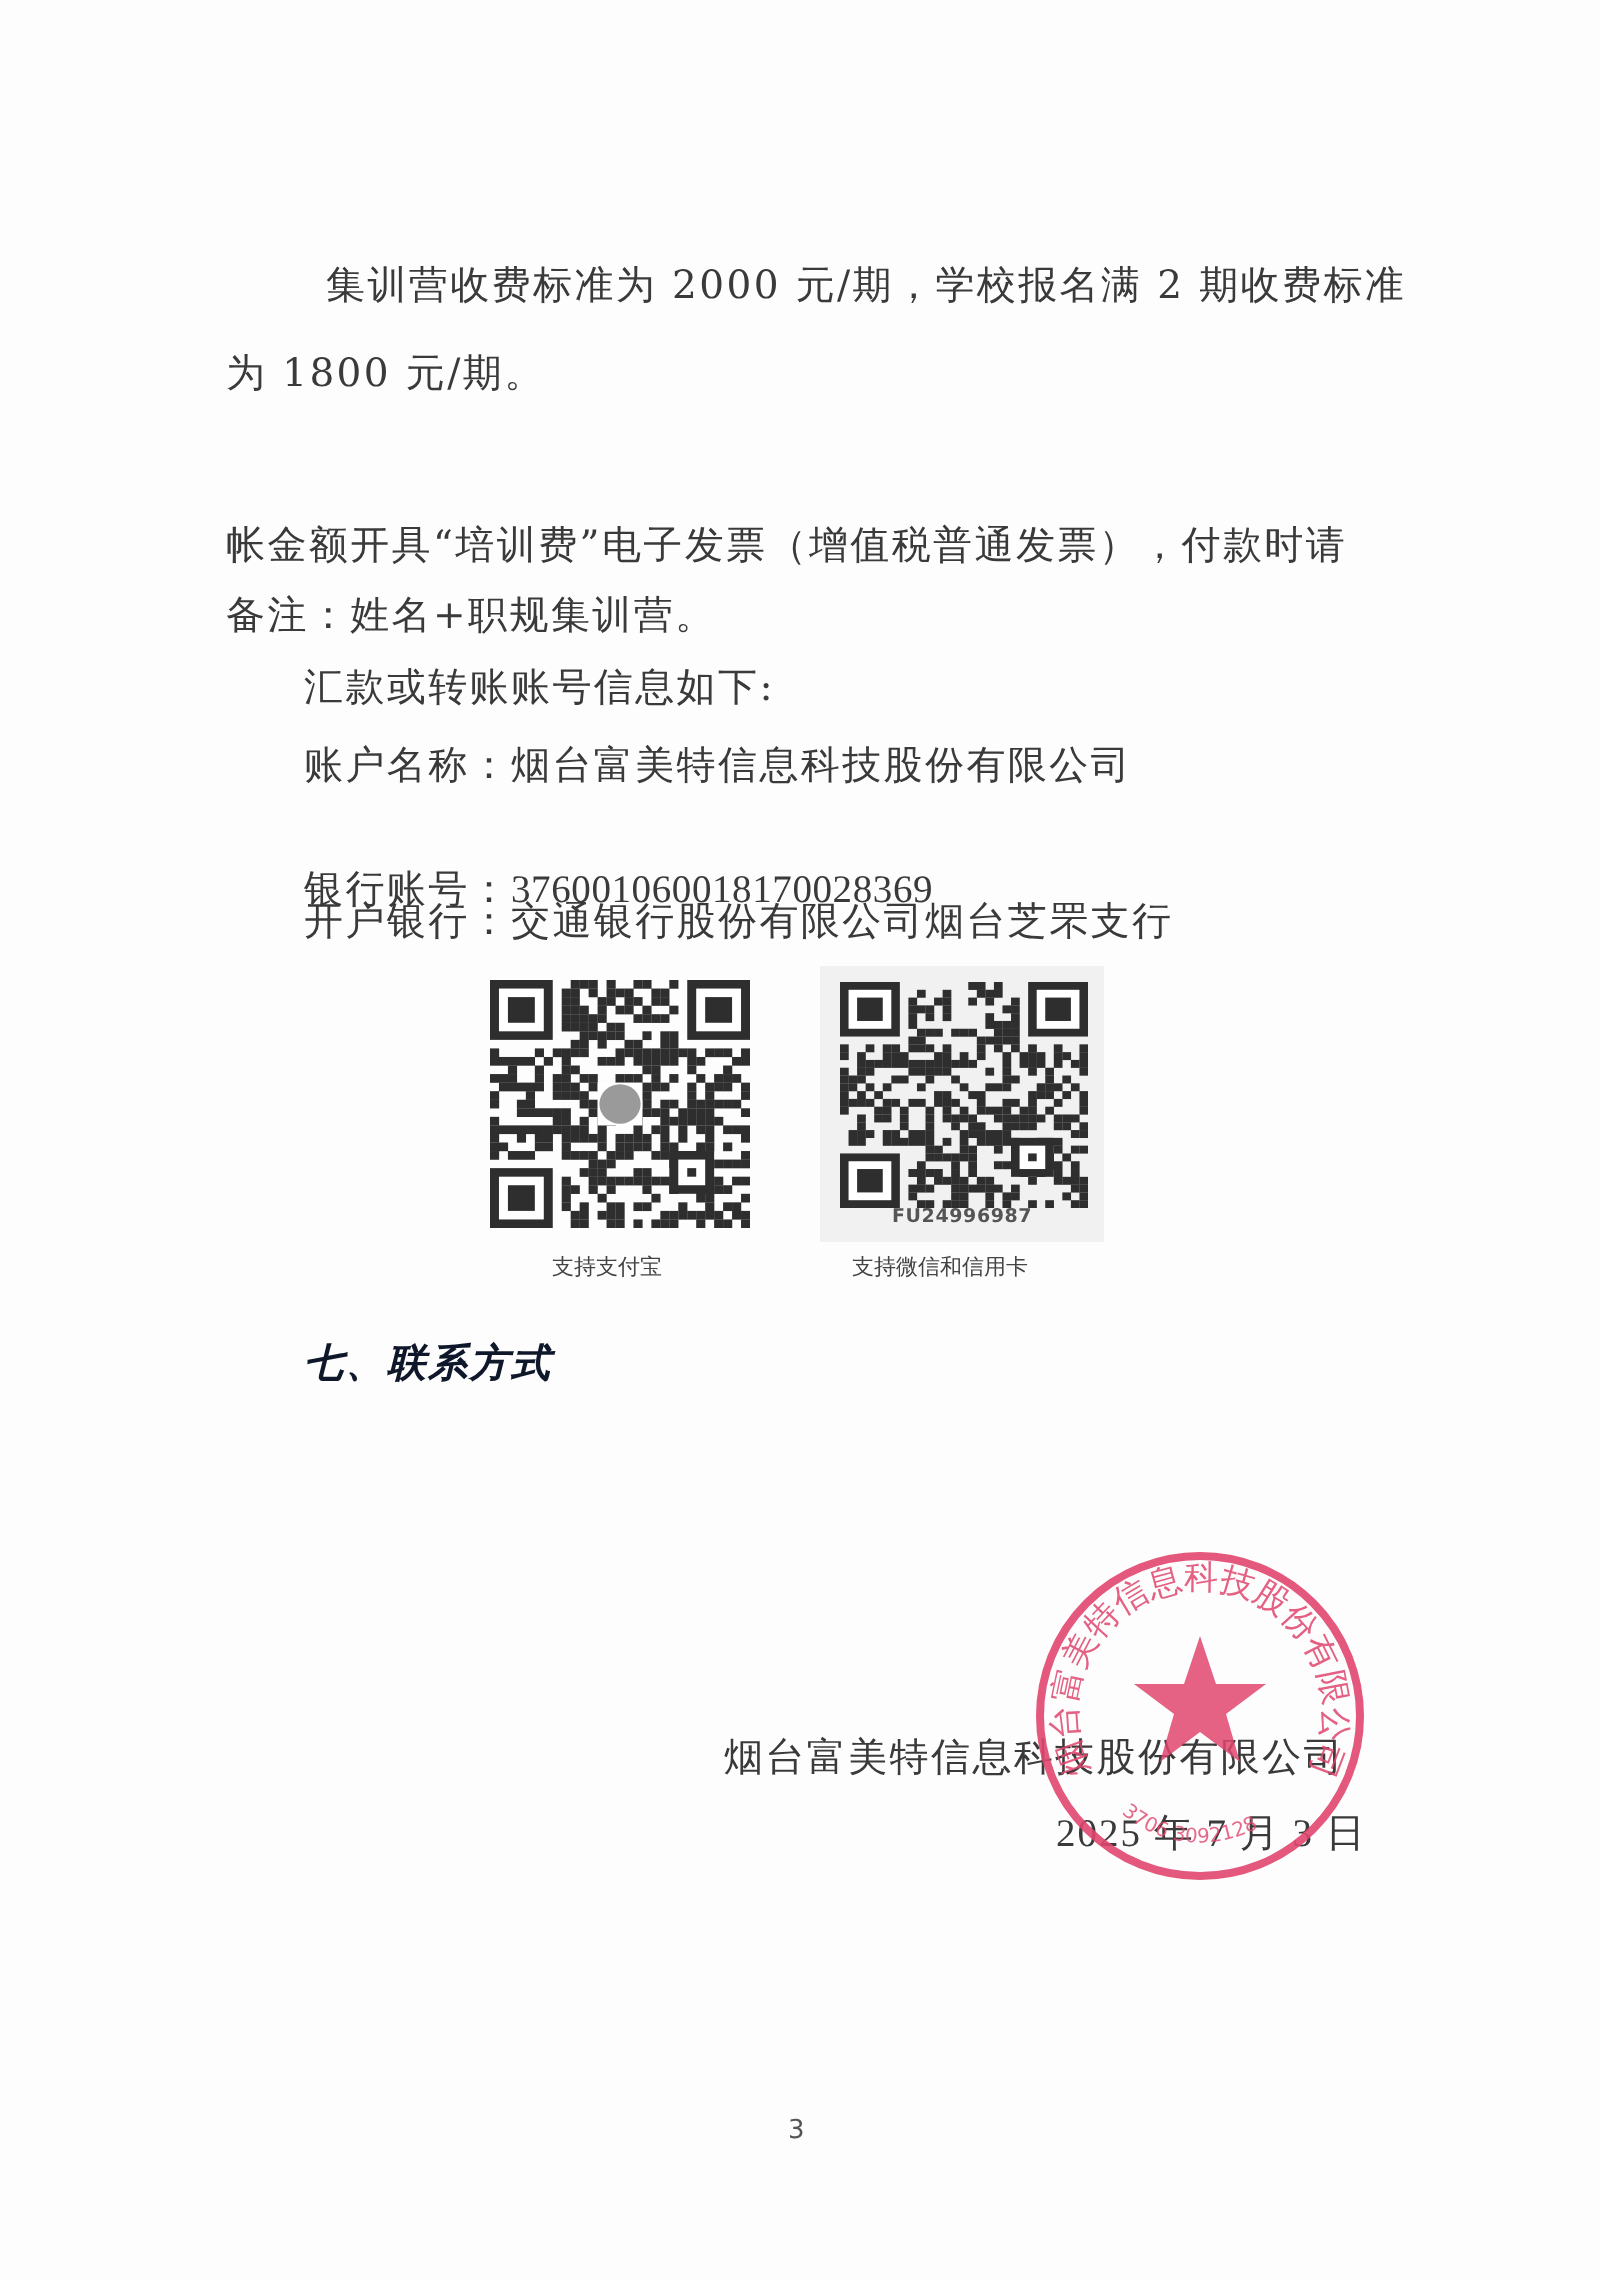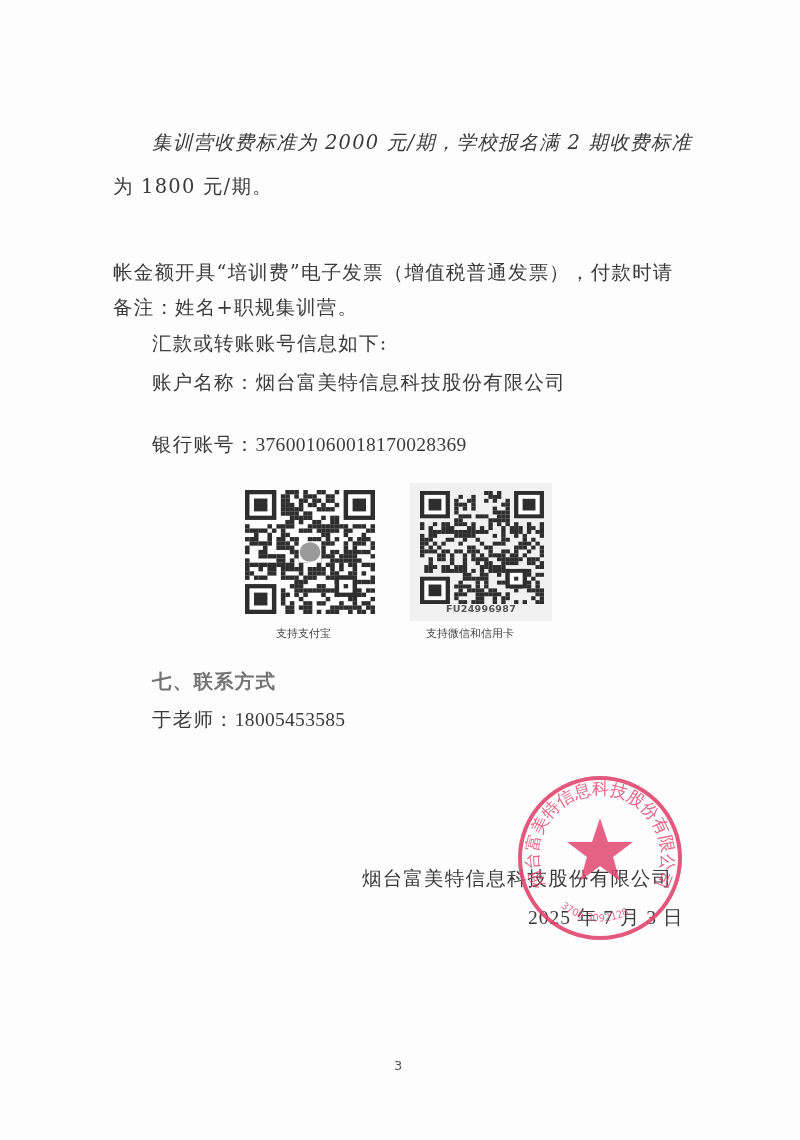--- a/index.html
+++ b/index.html
@@ -1,49 +1,52 @@
 <!DOCTYPE html>
 <html><head>
 <meta charset="utf-8">
 <style>
   html, body { margin: 0; padding: 0; background: #ffffff; }
   body { width: 800px; height: 1140px; position: relative; overflow: hidden;
          font-family: "DejaVu Serif", "Liberation Serif", serif; color: #3a3a3a; }
   .page { position: absolute; left: 0; top: 0; width: 800px; height: 1140px; background: #fdfdfd; }
   .line { position: absolute; font-size: 19.5px; line-height: 24px; white-space: nowrap; letter-spacing: 1.2px; }
   .num { font-family: "Liberation Serif", "DejaVu Serif", serif; letter-spacing: 0.3px; }
-  .heading { font-weight: bold; color: #737373; }
+  .heading { font-weight: bold; color: #0f172a; font-style: italic; }
   .qr { position: absolute; }
   .qr svg { display: block; }
   .qr-bg { position: absolute; left: 410px; top: 483px; width: 142px; height: 138px;
            background: #f1f1f1; }
   .qr-code-id { position: absolute; left: 446px; top: 603px; font-family: "DejaVu Sans", sans-serif;
                 font-size: 9.5px; font-weight: bold; color: #555; letter-spacing: 0.3px; }
   .caption { position: absolute; font-size: 11px; font-family: "DejaVu Sans", sans-serif; color: #444; white-space: nowrap; }
   .stamp { position: absolute; left: 515px; top: 773px; width: 170px; height: 170px; pointer-events: none; }
   .page-number { position: absolute; left: 394px; top: 1058px; font-size: 13px; color: #555; font-family: "DejaVu Sans", sans-serif; }
 </style>
 </head>
 <body>
 
 <div class="page">
 
-  <div class="line" style="left:152px; top:131px;font-style:italic;">集训营收费标准为 2000 元/期，学校报名满 2 期收费标准</div>
+  <div class="line" style="left:163px; top:131px;">集训营收费标准为 2000 元/期，学校报名满 2 期收费标准</div>
   <div class="line" style="left:113px; top:175px;">为 1800 元/期。</div>
 
   <div class="line" style="left:113px; top:261px;">帐金额开具“培训费”电子发票（增值税普通发票），付款时请</div>
   <div class="line" style="left:113px; top:296px;">备注：姓名+职规集训营。</div>
 
   <div class="line" style="left:152px; top:371px;">
     <span>账户名称：</span><span>烟台富美特信息科技股份有限公司</span>
   </div>
 
   <div class="line" style="left:152px; top:332px;">汇款或转账账号信息如下:</div>
   <div class="line" style="left:152px; top:410px;margin-top:23px;">
     <span>银行账号：</span><span class="num" id="acct-num">376001060018170028369</span>
+  </div>
+  <div class="line" style="left:152px; top:449px;">
+    <span>开户银行：</span><span>交通银行股份有限公司烟台芝罘支行</span>
   </div>
 
   <div class="qr" style="left:245px; top:490px;">
     <svg id="qr0" width="130" height="124" viewBox="0 0 29 29" preserveAspectRatio="none">
         <rect x="9" y="0" width="1.02" height="1.02" fill="#2e2e2e"></rect>
         <rect x="10" y="0" width="1.02" height="1.02" fill="#2e2e2e"></rect>
         <rect x="11" y="0" width="1.02" height="1.02" fill="#2e2e2e"></rect>
         <rect x="13" y="0" width="1.02" height="1.02" fill="#2e2e2e"></rect>
         <rect x="16" y="0" width="1.02" height="1.02" fill="#2e2e2e"></rect>
         <rect x="17" y="0" width="1.02" height="1.02" fill="#2e2e2e"></rect>
@@ -762,23 +765,20 @@
         <rect x="2" y="24" width="3" height="3" fill="#2e2e2e"></rect>
         <rect x="20" y="20" width="5" height="5" fill="#2e2e2e"></rect>
         <rect x="21" y="21" width="3" height="3" fill="#ffffff"></rect>
         <rect x="22" y="22" width="1" height="1" fill="#2e2e2e"></rect>
       </svg>
   </div>
   <div class="qr-code-id">FU24996987</div>
   <div class="caption" style="left:426px; top:626px;">支持微信和信用卡</div>
 
   <div class="line heading" style="left:152px; top:670px;">七、联系方式</div>
-  <div class="line" style="left:152px; top:708px;">
-    <span>于老师：</span><span class="num">18005453585</span>
-  </div>
 
   <div class="line" style="left:362px; top:867px;">烟台富美特信息科技股份有限公司</div>
   <div class="line num" style="left:528px; top:906px; letter-spacing:1px;">2025 年 7 月 3 日</div>
 
   <svg class="stamp" viewBox="0 0 170 170">
     <defs>
       <path id="sealArc" d="M 30 112 A 62 62 0 1 1 140 112" fill="none"></path>
       <path id="sealBottom" d="M 40 128 A 60 60 0 0 0 130 128" fill="none"></path>
     </defs>
     <circle cx="85" cy="85" r="80" fill="none" stroke="#e0466e" stroke-width="4" opacity="0.9"></circle>

